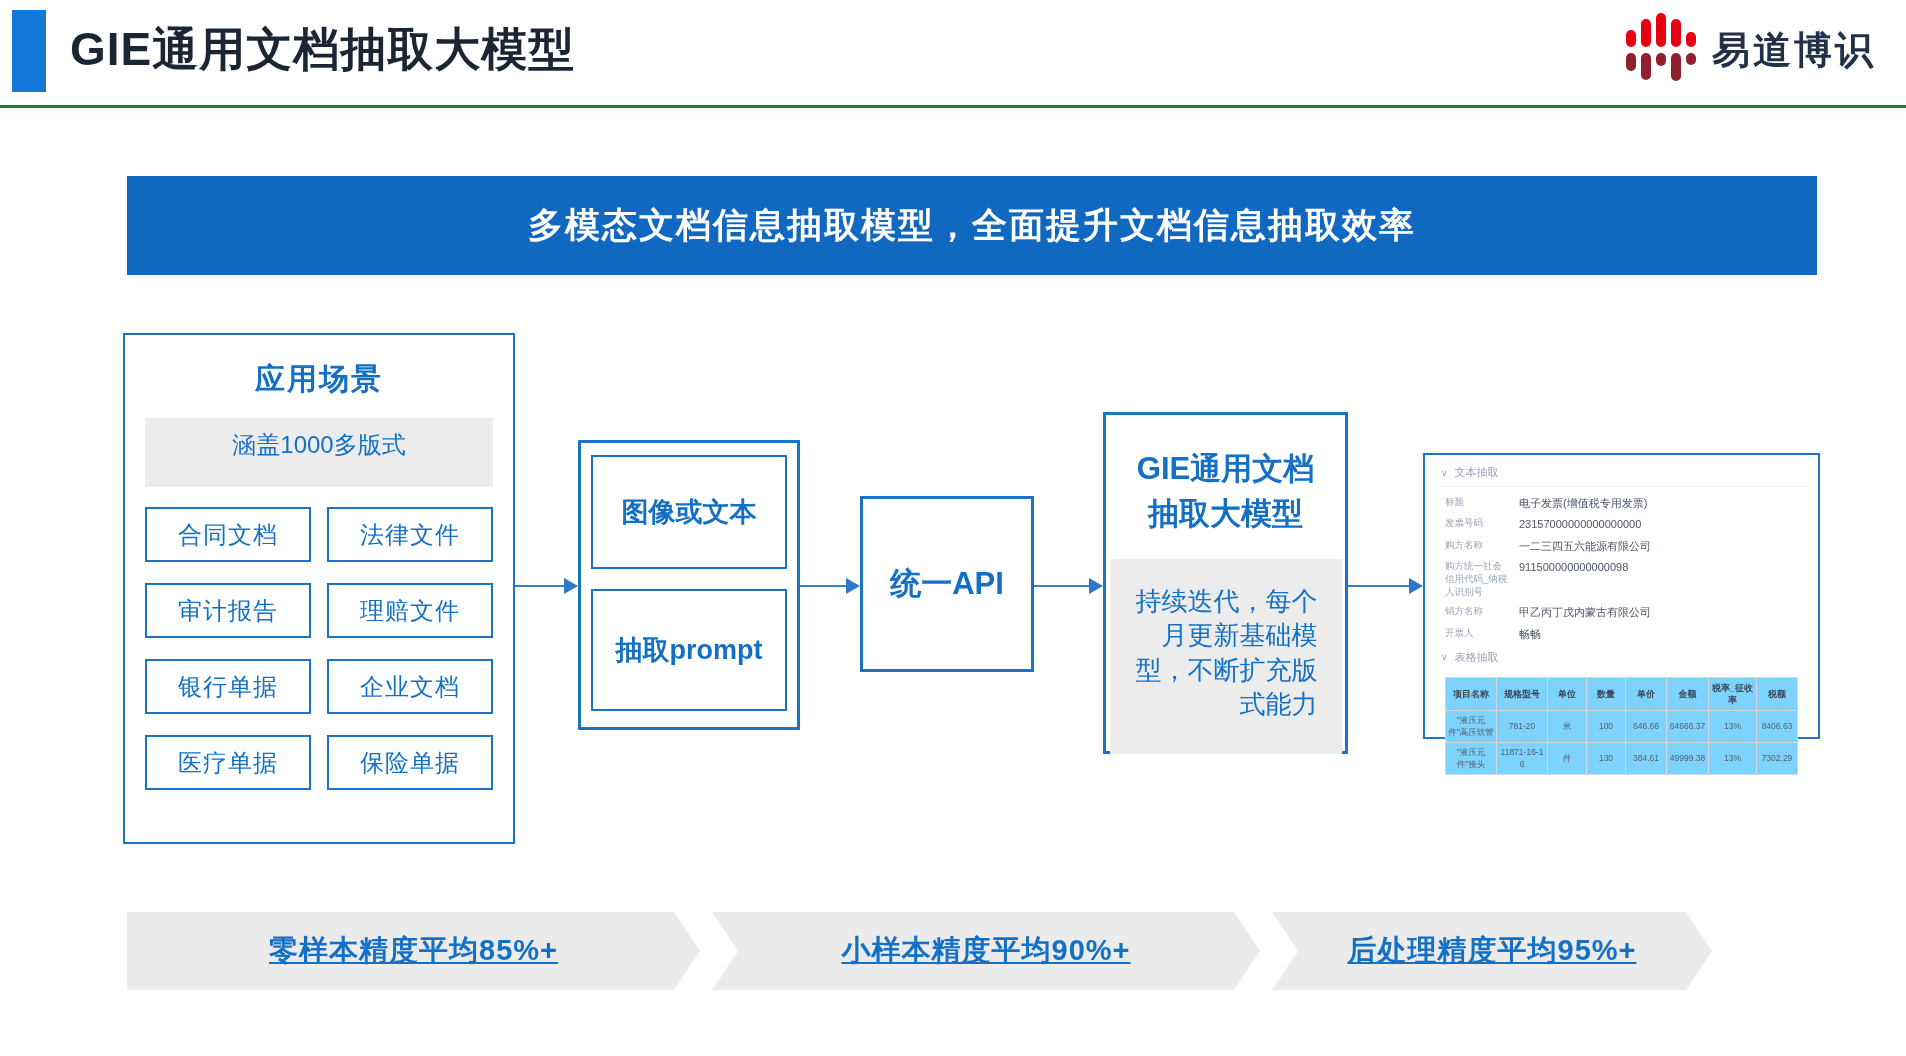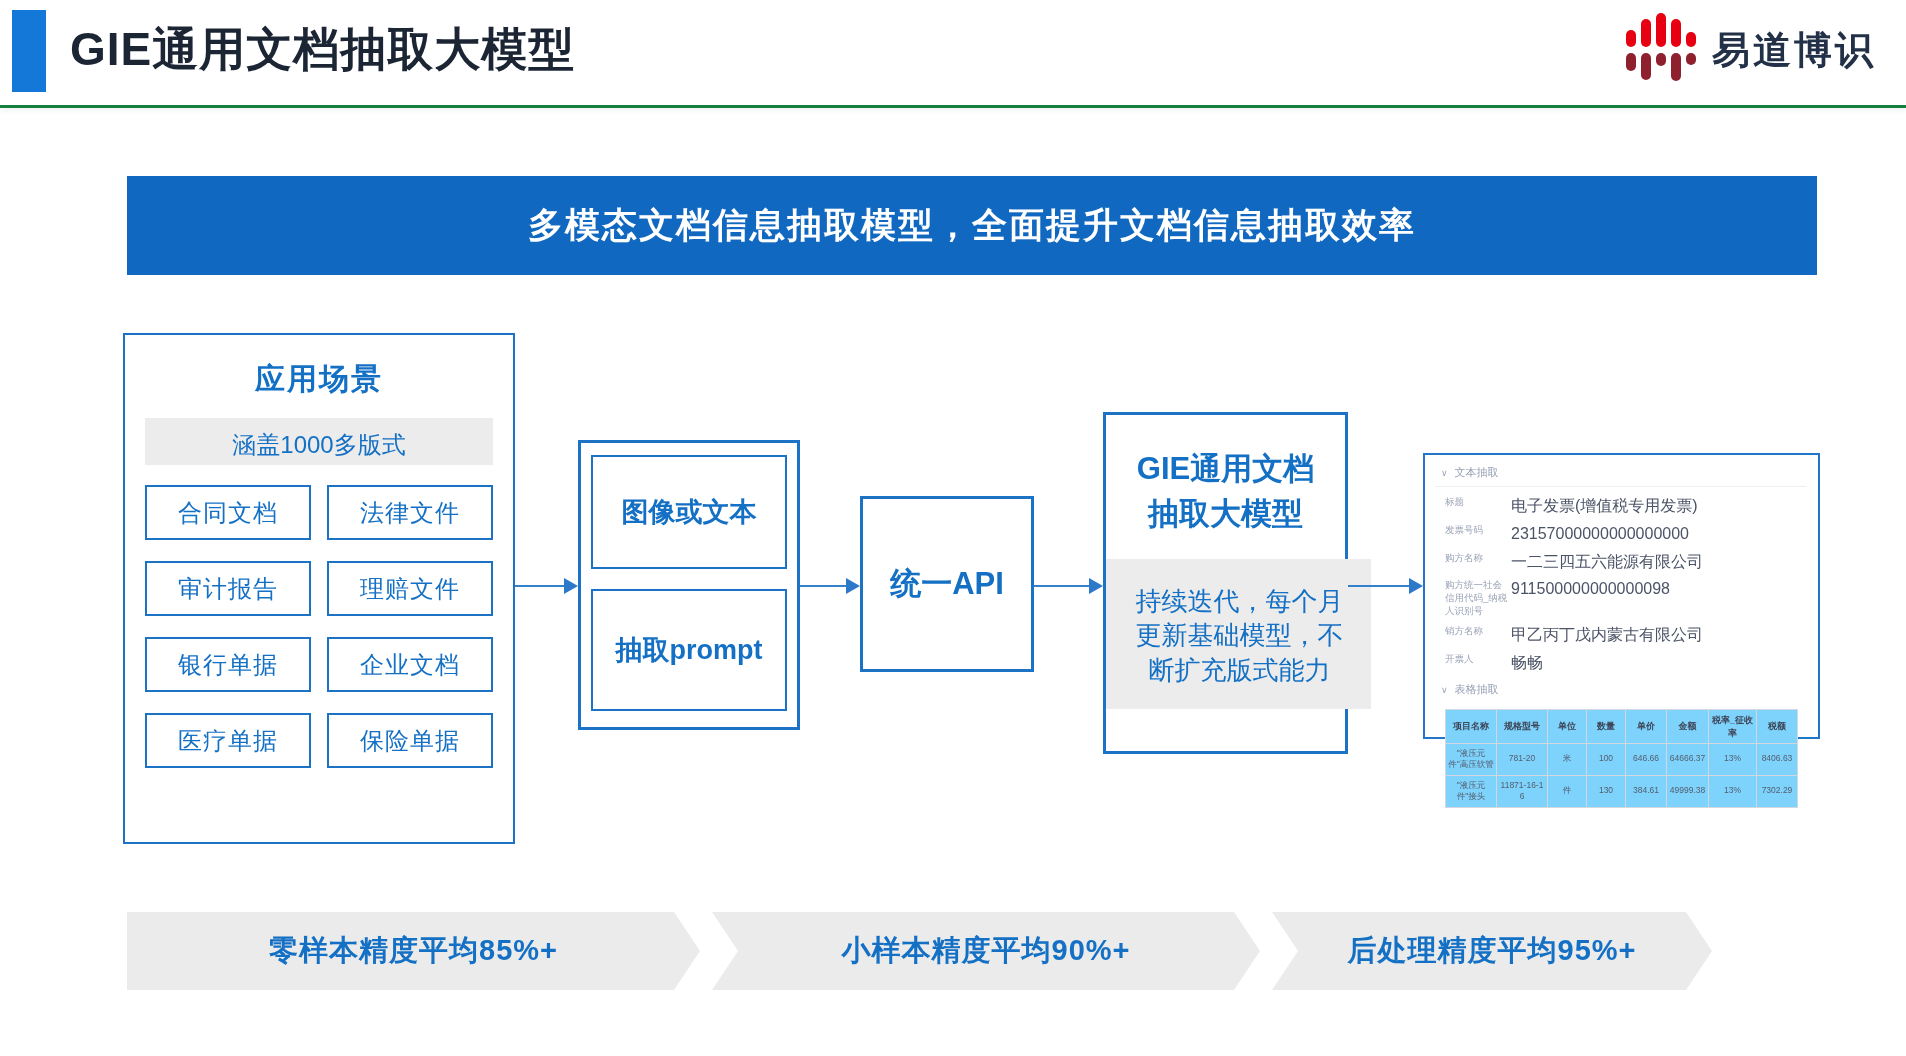--- a/index.html
+++ b/index.html
@@ -23,21 +23,21 @@
 
   
   .banner{position:absolute;left:127px;top:176px;width:1690px;height:99px;background:#1168c0;
           display:flex;align-items:center;justify-content:center;
           color:#fff;font-size:35px;font-weight:700;letter-spacing:2px;}
 
   
   .scenarios{position:absolute;left:123px;top:333px;width:392px;height:511px;background:#fff;
              border:2px solid #1c72c4;box-sizing:border-box;padding:24px 20px 0 20px;}
   .scn-title{text-align:center;color:#1470c4;font-size:30px;font-weight:700;letter-spacing:2px;}
-  .scn-cover{margin-top:18px;background:#ececec;padding:11px 0 4px 0;text-align:center;
+  .scn-cover{margin-top:18px;background:#ececec;padding:11px 0 26px 0;text-align:center;
              color:#1470c4;font-size:24px;line-height:1.35;}
   .scn-grid{margin-top:20px;display:grid;grid-template-columns:1fr 1fr;gap:21px 16px;}
   .scn-item{height:55px;border:2px solid #1c72c4;box-sizing:border-box;background:#fff;
             display:flex;align-items:center;justify-content:center;
             color:#1470c4;font-size:24px;letter-spacing:1px;}
 
   
   .input-box{position:absolute;left:578px;top:440px;width:222px;height:290px;background:#fff;
              border:3px solid #1c72c4;box-sizing:border-box;padding:12px 10px 0 10px;}
   .mid-inner{border:2px solid #1c72c4;box-sizing:border-box;display:flex;align-items:center;
@@ -47,50 +47,50 @@
 
   
   .api-box{position:absolute;left:860px;top:496px;width:174px;height:176px;background:#fff;
            border:3px solid #1c72c4;box-sizing:border-box;display:flex;align-items:center;
            justify-content:center;color:#1470c4;font-size:31px;font-weight:700;}
 
   
   .gie-box{position:absolute;left:1103px;top:412px;width:245px;height:342px;background:#fff;
            border:3px solid #1c72c4;box-sizing:border-box;text-align:center;}
   .gie-title{margin-top:32px;font-size:31px;font-weight:700;color:#1470c4;line-height:1.45;}
-  .gie-note{margin:22px auto 0 auto;width:265px;box-sizing:border-box;background:#ececec;
-            padding:25px 24px 22px 26px;text-align:center;font-size:26px;color:#1470c4;line-height:1.32;}
+  .gie-note{margin:22px auto 0 auto;width:232px;box-sizing:border-box;background:#ececec;
+            padding:25px 24px 33px 26px;text-align:right;font-size:26px;color:#1470c4;line-height:1.32;}
 
   
   .arrow{position:absolute;height:18px;}
   .arrow .line{position:absolute;left:0;right:11px;top:50%;height:2px;margin-top:-1px;background:#3380cc;}
   .arrow .head{position:absolute;right:0;top:50%;transform:translateY(-50%);width:0;height:0;
                border-left:14px solid #2b79c8;border-top:8px solid transparent;border-bottom:8px solid transparent;}
 
   
   .panel{position:absolute;left:1423px;top:453px;width:397px;height:286px;background:#fff;
          border:2px solid #2176c7;box-sizing:border-box;padding:8px 12px 0 10px;}
   .sec-head{display:flex;align-items:center;gap:7px;color:#97a0b4;font-size:11px;
             padding:2px 0 6px 6px;}
   .sec-head .chev{font-size:9px;color:#9aa3b7;}
   .sec-head.first{border-bottom:1px solid #edeff3;margin-bottom:9px;}
   .sec-head.second{margin-top:5px;}
   .fld{display:flex;margin-bottom:7px;padding-left:10px;}
   .fld-label{width:64px;flex:none;color:#9aa3b7;font-size:9.5px;line-height:1.35;word-break:break-all;}
-  .fld-value{margin-left:2px;color:#4b5366;font-size:16px;line-height:1.3;word-break:break-all;font-weight:500;}
+  .fld-value{margin-left:10px;color:#4b5366;font-size:11px;line-height:1.3;word-break:break-all;font-weight:500;}
   table.xtable{margin:6px 16px 0 10px;border-collapse:collapse;table-layout:fixed;width:352px;background:#7dd3fc;}
   table.xtable th,table.xtable td{border:1px solid #d3d7e0;text-align:center;padding:4px 2px;
             word-break:break-all;line-height:1.35;}
   table.xtable th{font-size:9px;font-weight:700;color:#3e4658;}
   table.xtable td{font-size:8.5px;color:#555d6e;}
 
   
   .metrics{position:absolute;left:127px;top:912px;width:1585px;height:78px;display:flex;gap:12px;}
   .metric{background:#ebebeb;display:flex;align-items:center;justify-content:center;
-          color:#1470c4;font-size:29px;font-weight:700;letter-spacing:1px;}
+          color:#1470c4;font-size:29px;font-weight:700;letter-spacing:1px;text-decoration:underline;}
   .metric.m1{width:573px;clip-path:polygon(0 0,calc(100% - 26px) 0,100% 50%,calc(100% - 26px) 100%,0 100%);}
   .metric.m2{width:548px;clip-path:polygon(0 0,calc(100% - 26px) 0,100% 50%,calc(100% - 26px) 100%,0 100%,26px 50%);}
   .metric.m3{width:440px;clip-path:polygon(0 0,calc(100% - 26px) 0,100% 50%,calc(100% - 26px) 100%,0 100%,26px 50%);}
 </style>
 </head>
 <body>
 
 <div id="stage">
 
   <div class="header">

